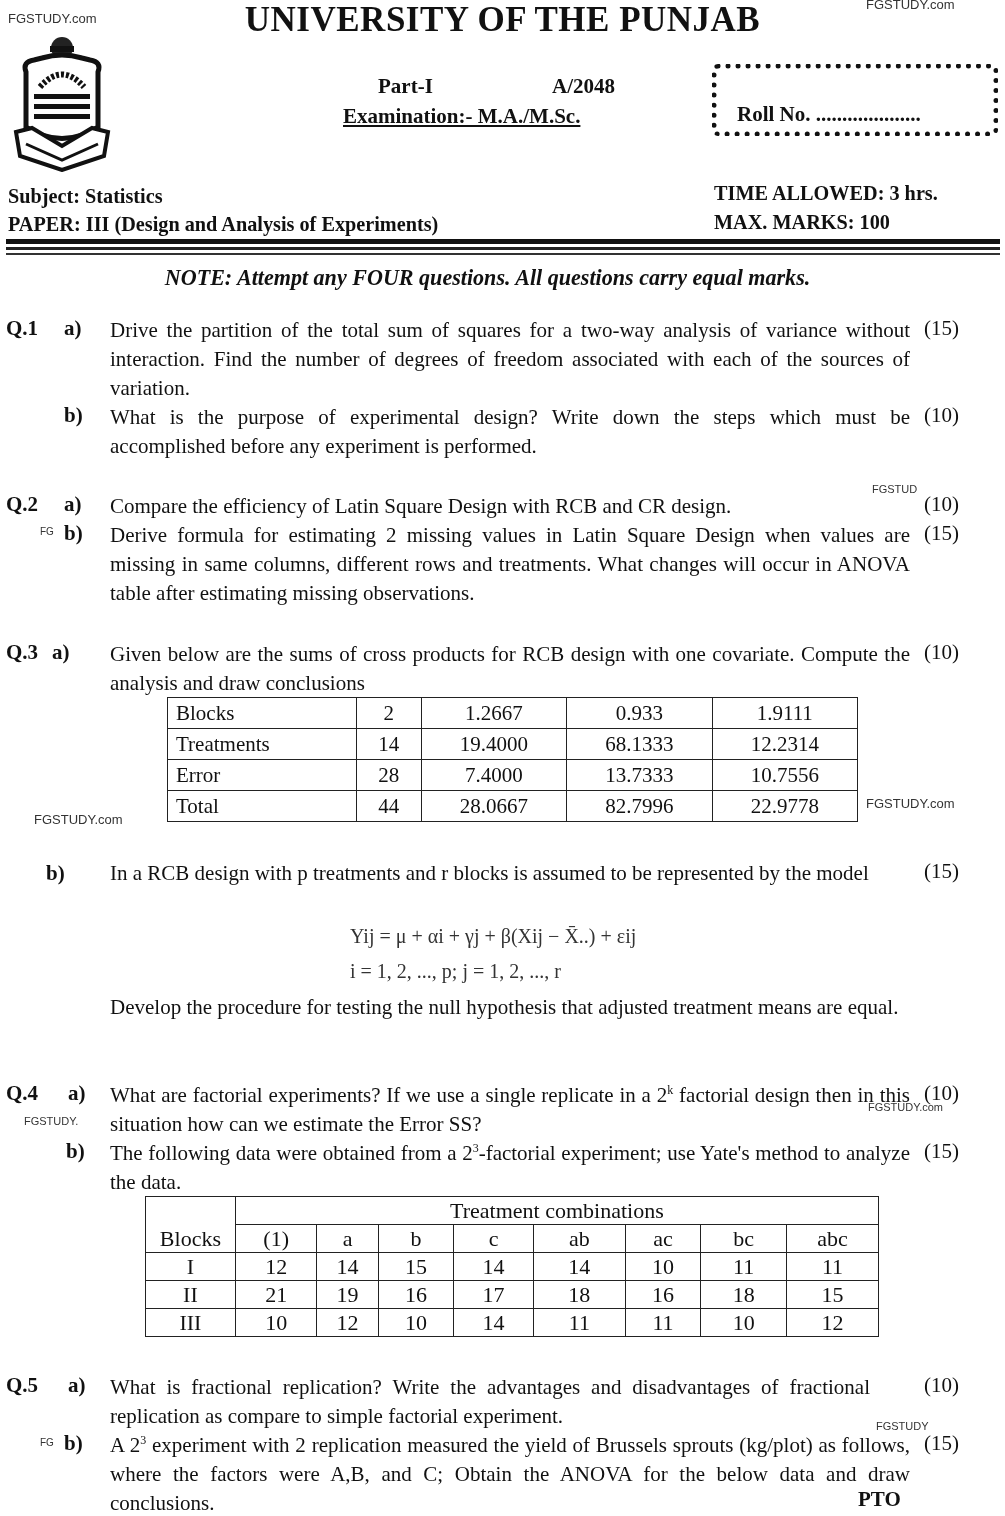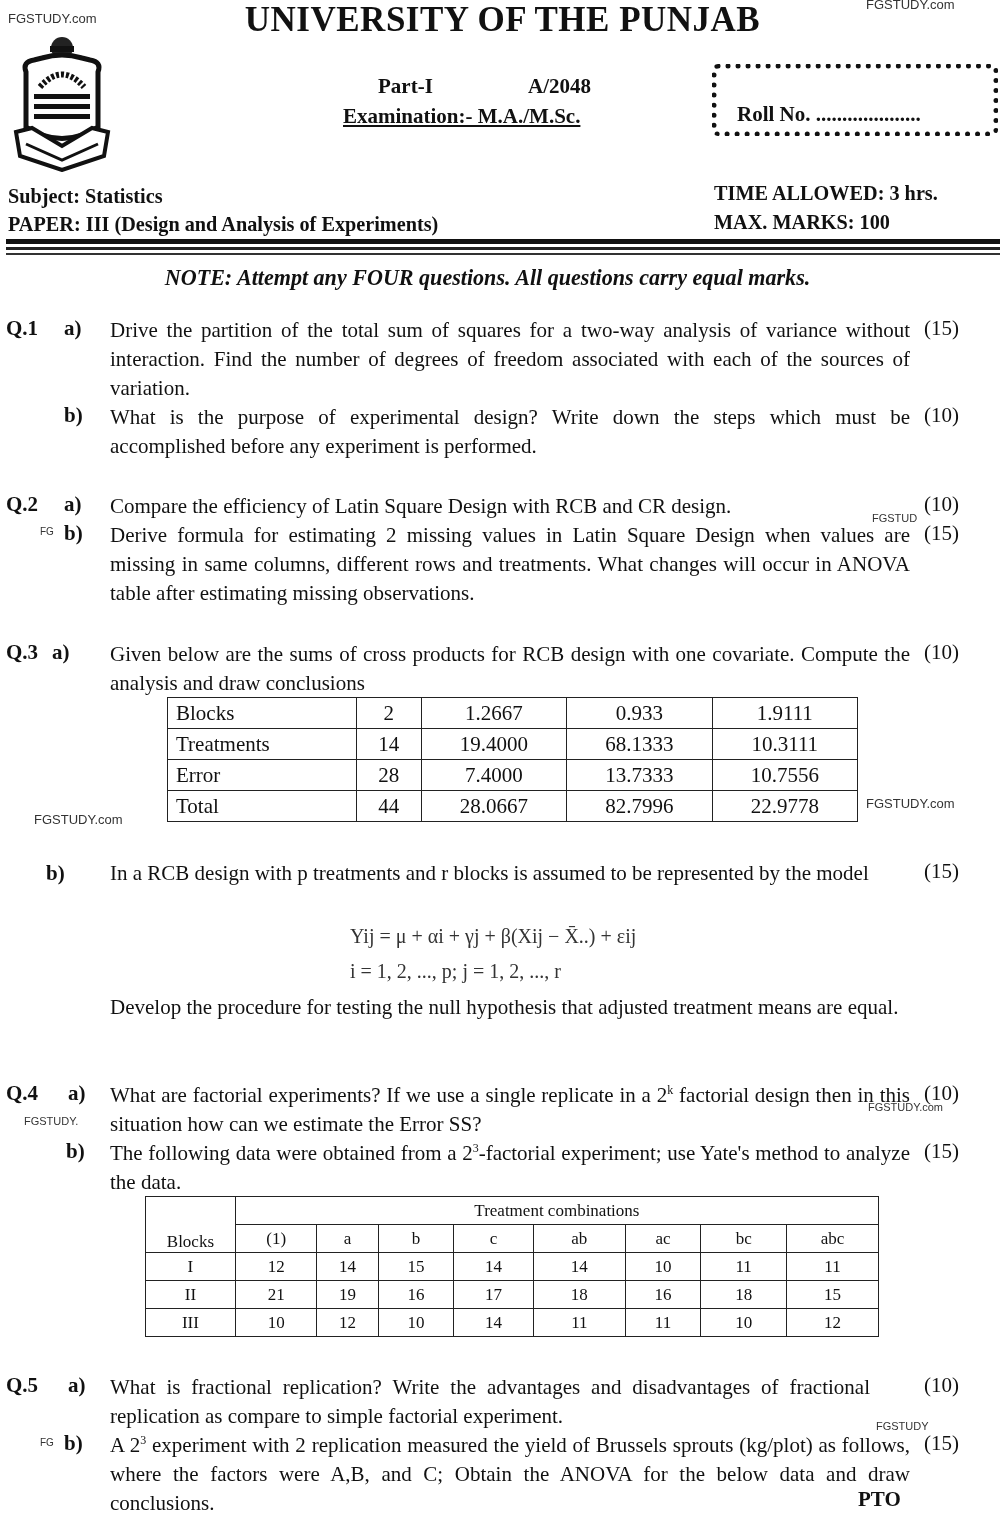--- a/index.html
+++ b/index.html
@@ -29,21 +29,21 @@
 
   .note { position: absolute; left: 0; width: 975px; top: 264px; text-align: center; font-weight: bold; font-style: italic; font-size: 24px; transform: scaleX(0.92); }
   .qnum { position: absolute; left: 6px; font-weight: bold; font-size: 21px; }
   .qlet { position: absolute; font-weight: bold; font-size: 21px; }
   .qtext { position: absolute; left: 110px; width: 800px; font-size: 21px; line-height: 29px; text-align: justify; }
   .qmark { position: absolute; left: 924px; font-size: 21px; }
 
   table { border-collapse: collapse; position: absolute; font-family: "Liberation Serif", serif; }
   .anc td { border: 1.5px solid #222; font-size: 21px; height: 31px; padding: 0 8px; text-align: center; }
   .anc td.src { text-align: left; }
-  .fac td { border: 1.5px solid #222; font-size: 17px; height: 28px; text-align: center; padding: 0 4px; }
+  .fac td { border: 1.5px solid #222; font-size: 22px; height: 28px; text-align: center; padding: 0 4px; }
 
   .formula { position: absolute; font-family: "Liberation Serif", serif; font-size: 20px; color: #333; }
   .pto { position: absolute; left: 858px; top: 1487px; font-weight: bold; font-size: 21px; }
   sup { font-size: 12px; vertical-align: super; line-height: 0; }
 </style>
 </head>
 <body>
 
 <div class="wm" style="left:8px;top:11px;">FGSTUDY.com</div>
 <div class="wm" style="left:866px;top:-3px;">FGSTUDY.com</div>
@@ -55,21 +55,21 @@
   <path d="M28 55 Q50 30 72 55" fill="none" stroke="#111" stroke-width="6" stroke-dasharray="3 2"></path>
   <rect x="22" y="62" width="56" height="5" fill="#111"></rect>
   <rect x="22" y="72" width="56" height="5" fill="#111"></rect>
   <rect x="22" y="82" width="56" height="5" fill="#111"></rect>
   <path d="M4 100 L20 96 L50 114 L80 96 L96 100 L92 124 L50 138 L8 124 Z" fill="#fff" stroke="#111" stroke-width="4"></path>
   <path d="M14 112 L50 128 L86 112" fill="none" stroke="#111" stroke-width="3"></path>
 </svg>
 
 <div class="uni-title">UNIVERSITY OF THE PUNJAB</div>
 <div class="part" style="left:378px;">Part-I</div>
-<div class="part" style="left:528px;">A/2048</div>
+<div class="part" style="left:552px;">A/2048</div>
 <div class="exam">Examination:- M.A./M.Sc.</div>
 
 <div class="roll-box">
   <div class="roll-label">Roll No. ....................</div>
 </div>
 
 <div class="subject">Subject: Statistics</div>
 <div class="paper">PAPER: III (Design and Analysis of Experiments)</div>
 <div class="time">TIME ALLOWED: 3 hrs.</div>
 <div class="marks">MAX. MARKS: 100</div>
@@ -89,21 +89,21 @@
   <div class="qlet" style="left:64px;top:403px;">b)</div>
   <div class="qtext" style="top:403px;">What is the purpose of experimental design? Write down the steps which must be accomplished before any experiment is performed.</div>
   <div class="qmark" style="top:403px;">(10)</div>
 </div>
 
 <div>
   <div class="qnum" style="top:492px;">Q.2</div>
   <div class="qlet" style="left:64px;top:492px;">a)</div>
   <div class="qtext" style="top:492px;">Compare the efficiency of Latin Square Design with RCB and CR design.</div>
   <div class="qmark" style="top:492px;">(10)</div>
-  <div class="wm" style="left:872px;top:512px;font-size:11px;">FGSTUD</div>
+  <div class="wm" style="left:872px;top:483px;font-size:11px;">FGSTUD</div>
 
   <div class="wm" style="left:40px;top:526px;font-size:10px;">FG</div>
   <div class="qlet" style="left:64px;top:521px;">b)</div>
   <div class="qtext" style="top:521px;">Derive formula for estimating 2 missing values in Latin Square Design when values are missing in same columns, different rows and treatments. What changes will occur in ANOVA table after estimating missing observations.</div>
   <div class="qmark" style="top:521px;">(15)</div>
 </div>
 
 <div>
   <div class="qnum" style="top:640px;">Q.3</div>
   <div class="qlet" style="left:52px;top:640px;">a)</div>
@@ -117,21 +117,21 @@
       <td>2</td>
       <td>1.2667</td>
       <td>0.933</td>
       <td>1.9111</td>
     </tr>
     <tr>
       <td class="src">Treatments</td>
       <td>14</td>
       <td>19.4000</td>
       <td>68.1333</td>
-      <td>10.3111</td>
+      <td>12.2314</td>
     </tr>
     <tr>
       <td class="src">Error</td>
       <td>28</td>
       <td>7.4000</td>
       <td>13.7333</td>
       <td>10.7556</td>
     </tr>
     <tr>
       <td class="src">Total</td>

